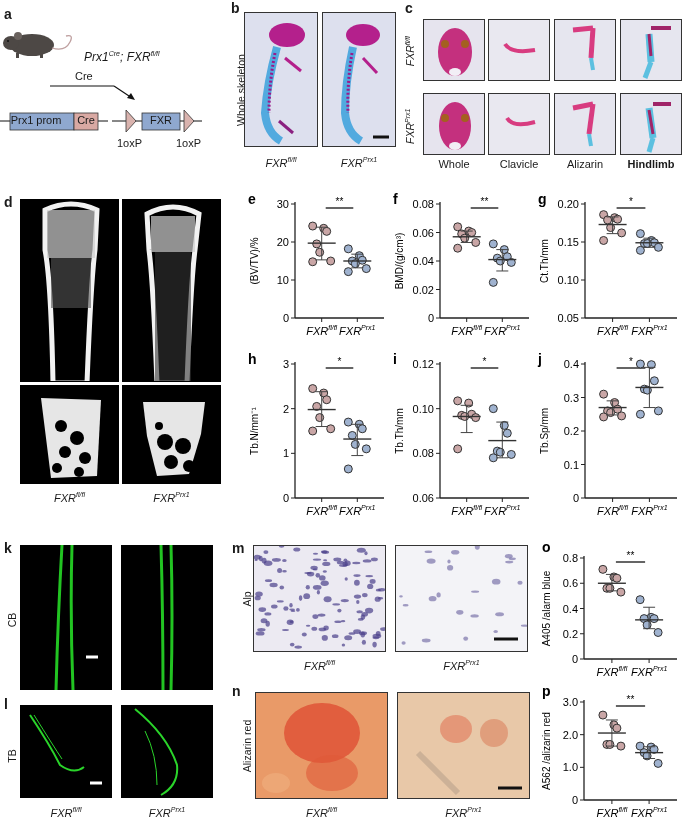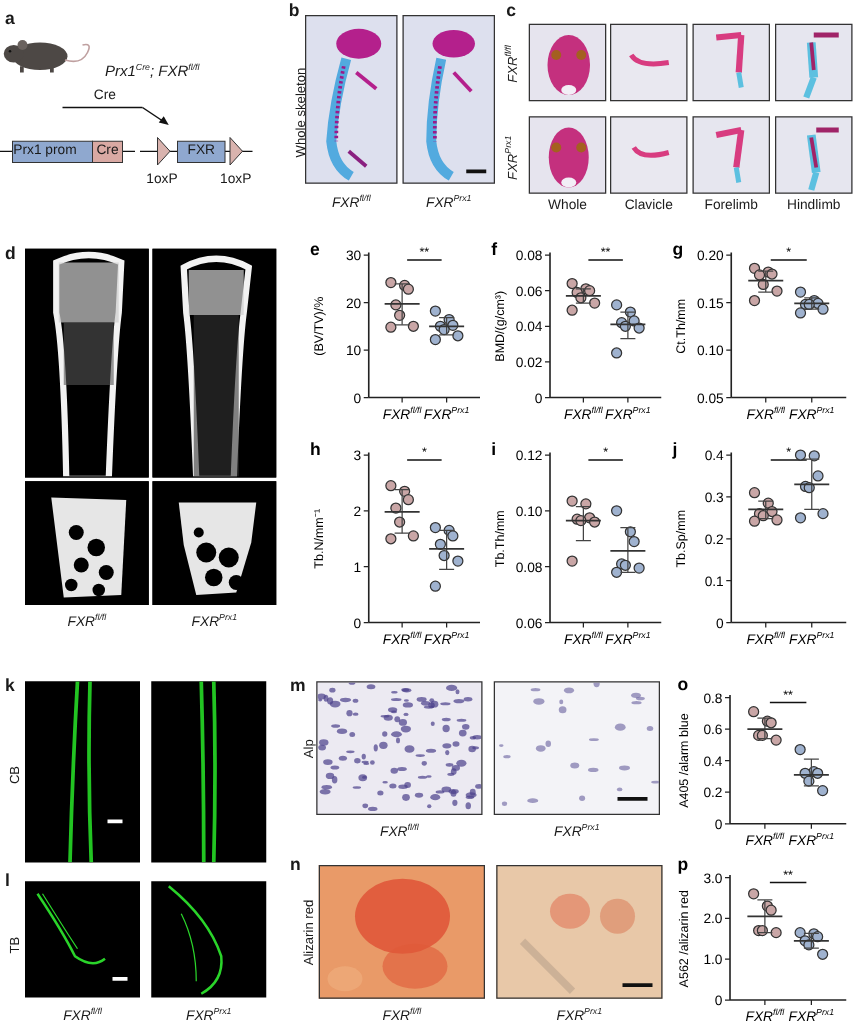--- a/index.html
+++ b/index.html
@@ -116,22 +116,22 @@
     </svg></div>
 <div class="imgbox" style="left:620px;top:93px;width:62px;height:62px;background:#e6e6ef;"><svg width="62" height="62">
       <path d="M32 10 L50 10" stroke="#a02468" stroke-width="4"></path>
       <path d="M28 14 L32 44" stroke="#5cc0e0" stroke-width="7"></path>
       <path d="M28 16 L32 40" stroke="#a02468" stroke-width="3"></path>
       <path d="M32 44 L28 58" stroke="#5cc0e0" stroke-width="5"></path>
     </svg></div>
 
 <div class="cap" style="left:423px;top:158px;width:62px;">Whole</div>
 <div class="cap" style="left:488px;top:158px;width:62px;">Clavicle</div>
-<div class="cap" style="left:554px;top:158px;width:62px;">Forelimb</div>
-<div class="cap" style="left:620px;top:158px;width:62px;">Hindlimb</div>
+<div class="cap" style="left:554px;top:158px;width:62px;">Alizarin</div>
+<div class="cap" style="left:620px;top:158px;width:62px;font-weight:bold;">Hindlimb</div>
 
 <div class="plabel" style="left:4px;top:194px;">d</div>
 <div class="imgbox" style="left:20px;top:199px;width:99px;height:183px;background:#000;border-color:#000;">
   <svg width="99" height="183">
       <path d="M24 10 Q50 -2 76 10 L74 50 Q70 80 66 183 L32 183 Q30 80 24 50 Z" fill="none" stroke="#f2f2f2" stroke-width="5"></path>
       <rect x="26" y="10" width="48" height="48" fill="#cfcfcf" opacity="0.7"></rect>
       <rect x="30" y="58" width="40" height="50" fill="#555" opacity="0.6"></rect>
     </svg>
 </div>
 <div class="imgbox" style="left:122px;top:199px;width:99px;height:183px;background:#000;border-color:#000;">

